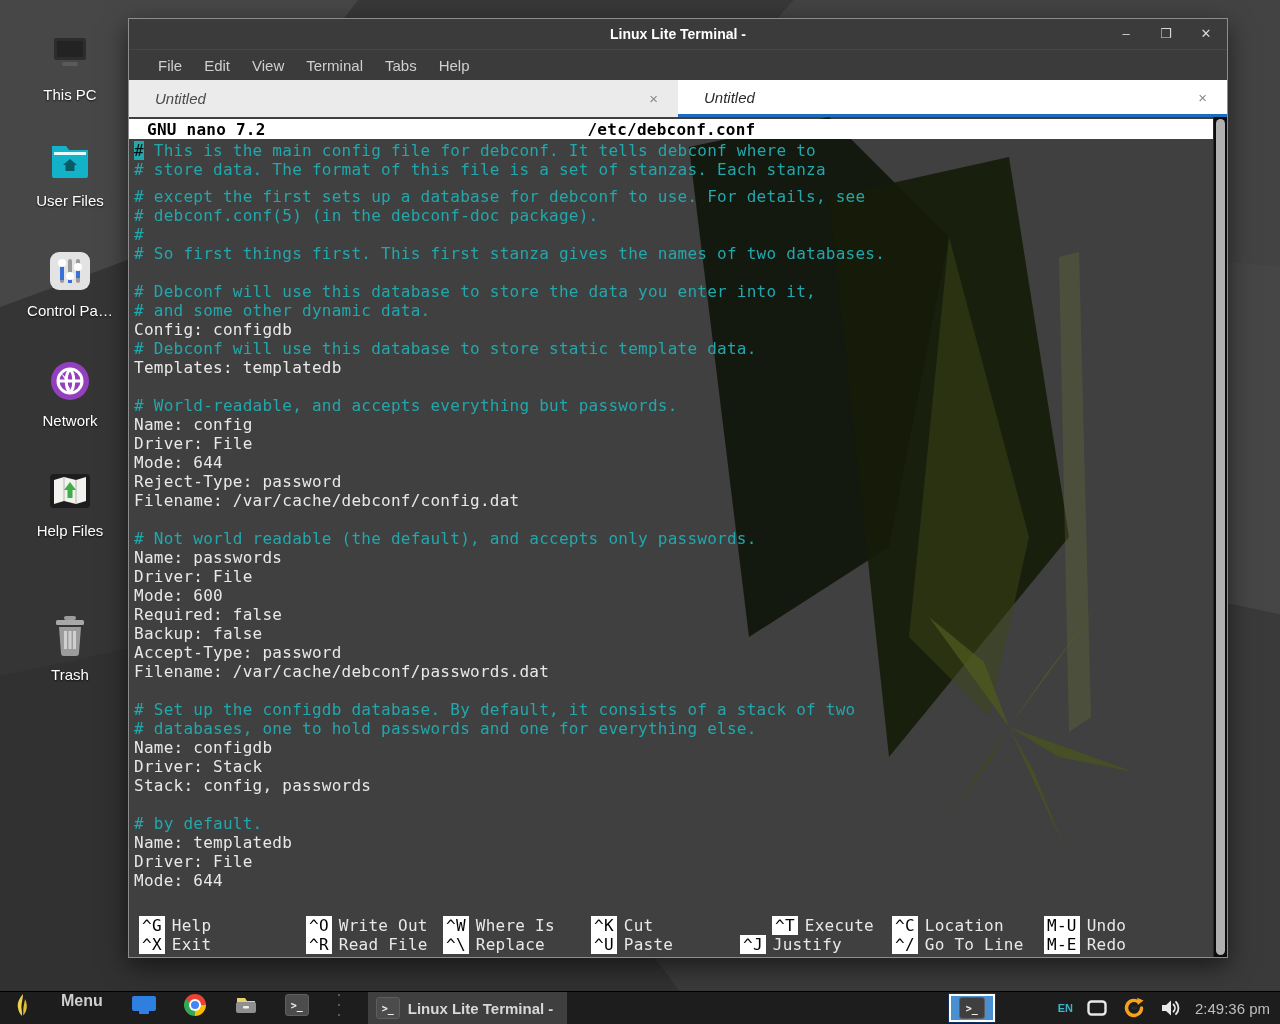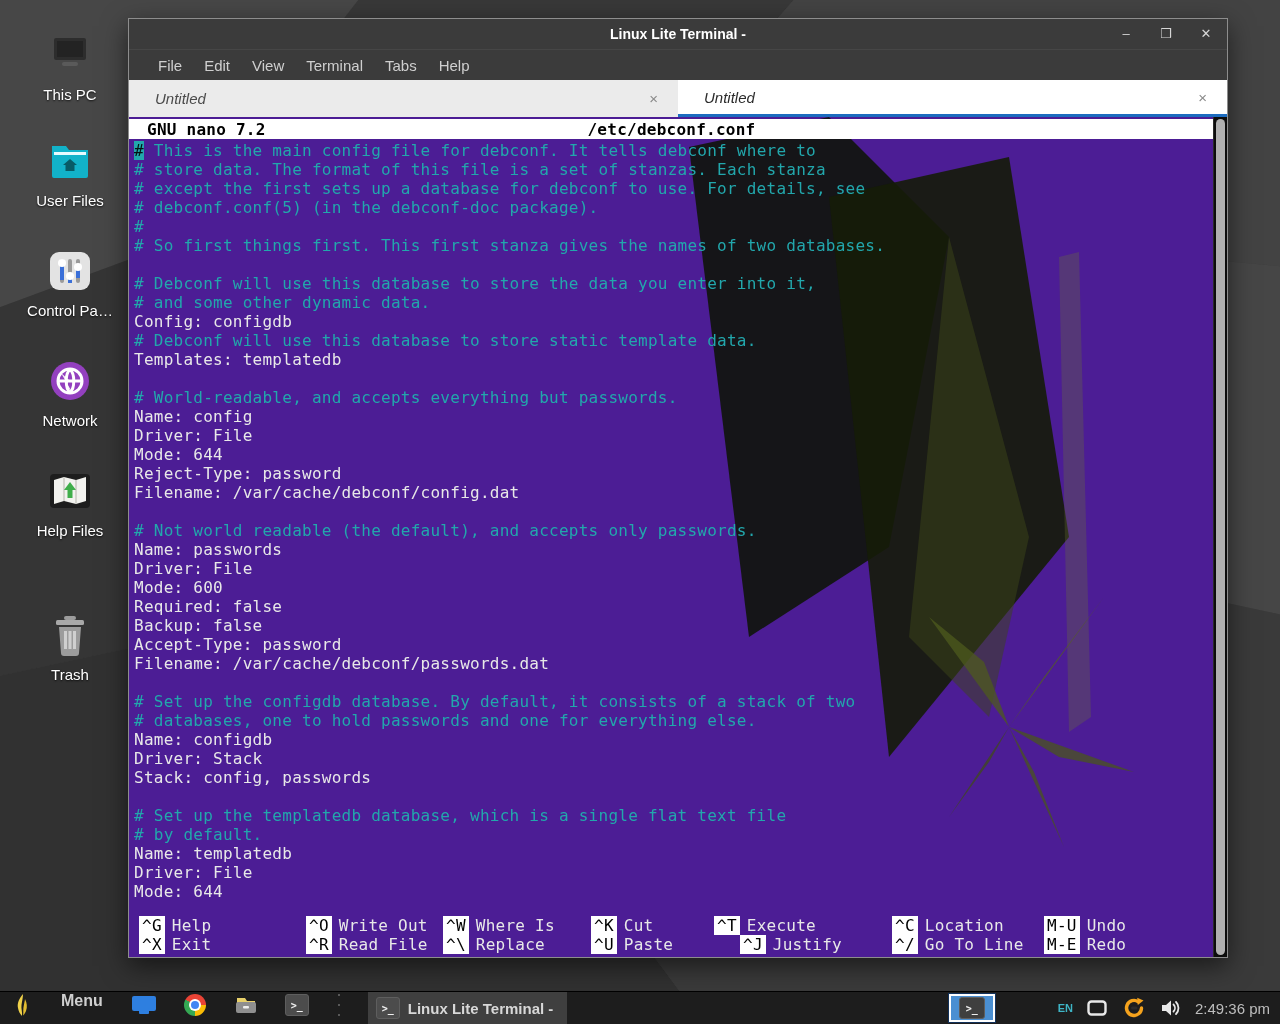--- a/index.html
+++ b/index.html
@@ -45,21 +45,21 @@
   .tabbar{height:37px;display:flex;flex:0 0 auto;background:#d9d9d9;}
   .tab{flex:1 1 50%;display:flex;align-items:center;position:relative;cursor:pointer;}
   .tab.inactive{background:#ebebeb;}
   .tab.active{background:#ffffff;border-bottom:3px solid #1c6cc0;box-sizing:border-box;}
   .tab .tab-label{font-size:15px;color:#4a4a4a;padding-left:26px;font-style:italic;}
   .tab.active .tab-label{color:#2b2b2b;}
   .tab .tab-close{position:absolute;right:20px;color:#8a8a8a;font-size:15px;cursor:pointer;}
 
   
   .term-body{
-    position:relative;flex:1 1 auto;background:#4c1d95;overflow:hidden;
+    position:relative;flex:1 1 auto;background:#404040;overflow:hidden;
     font-family:"DejaVu Sans Mono",monospace;font-size:16px;letter-spacing:.25px;
   }
   .watermark{position:absolute;left:0;top:0;pointer-events:none;}
   .nano-header{
     position:absolute;left:0;top:2px;right:13px;height:20px;background:#ffffff;color:#000;
     display:flex;align-items:center;font-weight:600;
   }
   .nano-header .ver{margin-left:18px;}
   .nano-header .path{position:absolute;left:0;right:0;text-align:center;}
   .term-lines{position:absolute;left:5px;top:24px;right:14px;}
@@ -252,21 +252,21 @@
     </svg>
 
     <div class="nano-header">
       <span class="ver">GNU nano 7.2</span>
       <span class="path">/etc/debconf.conf</span>
     </div>
 
     <div class="term-lines">
         <div class="tline"><span class="cursor">#</span><span class="comment" style="color: rgb(34, 167, 172);"> This is the main config file for debconf. It tells debconf where to</span></div>
         <div class="tline comment" style="color: rgb(34, 167, 172);"># store data. The format of this file is a set of stanzas. Each stanza</div>
-        <div class="tline comment" style="color: rgb(34, 167, 172);"># except the first sets up a database for debconf to use. For details, see</div>
+        <div class="tline comment" style="color: rgb(34, 167, 172); margin-top: 8px;"># except the first sets up a database for debconf to use. For details, see</div>
         <div class="tline comment" style="color: rgb(34, 167, 172);"># debconf.conf(5) (in the debconf-doc package).</div>
         <div class="tline comment" style="color: rgb(34, 167, 172);">#</div>
         <div class="tline comment" style="color: rgb(34, 167, 172);"># So first things first. This first stanza gives the names of two databases.</div>
         <div class="tline plain">&nbsp;</div>
         <div class="tline comment" style="color: rgb(34, 167, 172);"># Debconf will use this database to store the data you enter into it,</div>
         <div class="tline comment" style="color: rgb(34, 167, 172);"># and some other dynamic data.</div>
         <div class="tline plain">Config: configdb</div>
         <div class="tline comment" style="color: rgb(34, 167, 172);"># Debconf will use this database to store static template data.</div>
         <div class="tline plain">Templates: templatedb</div>
         <div class="tline plain">&nbsp;</div>
@@ -285,34 +285,33 @@
         <div class="tline plain">Backup: false</div>
         <div class="tline plain">Accept-Type: password</div>
         <div class="tline plain">Filename: /var/cache/debconf/passwords.dat</div>
         <div class="tline plain">&nbsp;</div>
         <div class="tline comment" style="color: rgb(34, 167, 172);"># Set up the configdb database. By default, it consists of a stack of two</div>
         <div class="tline comment" style="color: rgb(34, 167, 172);"># databases, one to hold passwords and one for everything else.</div>
         <div class="tline plain">Name: configdb</div>
         <div class="tline plain">Driver: Stack</div>
         <div class="tline plain">Stack: config, passwords</div>
         <div class="tline plain">&nbsp;</div>
-        <div class="tline comment" style="color: rgb(34, 167, 172);"># Set up the templatedb database, which is a single flat text file</div>
         <div class="tline comment" style="color: rgb(34, 167, 172);"># by default.</div>
         <div class="tline plain">Name: templatedb</div>
         <div class="tline plain">Driver: File</div>
         <div class="tline plain">Mode: 644</div>
       </div>
 
     <div class="nano-shortcuts">
       <div class="srow r1">
           <span class="scol" style="left: 5px;"><span class="skey">^G</span><span>Help</span></span>
           <span class="scol" style="left: 172px;"><span class="skey">^O</span><span>Write Out</span></span>
           <span class="scol" style="left: 309px;"><span class="skey">^W</span><span>Where Is</span></span>
           <span class="scol" style="left: 457px;"><span class="skey">^K</span><span>Cut</span></span>
-          <span class="scol" style="left: 580px;"><span class="skey">^T</span><span>Execute</span></span>
+          <span class="scol" style="left: 638px;"><span class="skey">^T</span><span>Execute</span></span>
           <span class="scol" style="left: 758px;"><span class="skey">^C</span><span>Location</span></span>
           <span class="scol" style="left: 910px;"><span class="skey">M-U</span><span>Undo</span></span>
         </div>
       <div class="srow r2">
           <span class="scol" style="left: 5px;"><span class="skey">^X</span><span>Exit</span></span>
           <span class="scol" style="left: 172px;"><span class="skey">^R</span><span>Read File</span></span>
           <span class="scol" style="left: 309px;"><span class="skey">^\</span><span>Replace</span></span>
           <span class="scol" style="left: 457px;"><span class="skey">^U</span><span>Paste</span></span>
           <span class="scol" style="left: 606px;"><span class="skey">^J</span><span>Justify</span></span>
           <span class="scol" style="left: 758px;"><span class="skey">^/</span><span>Go To Line</span></span>

